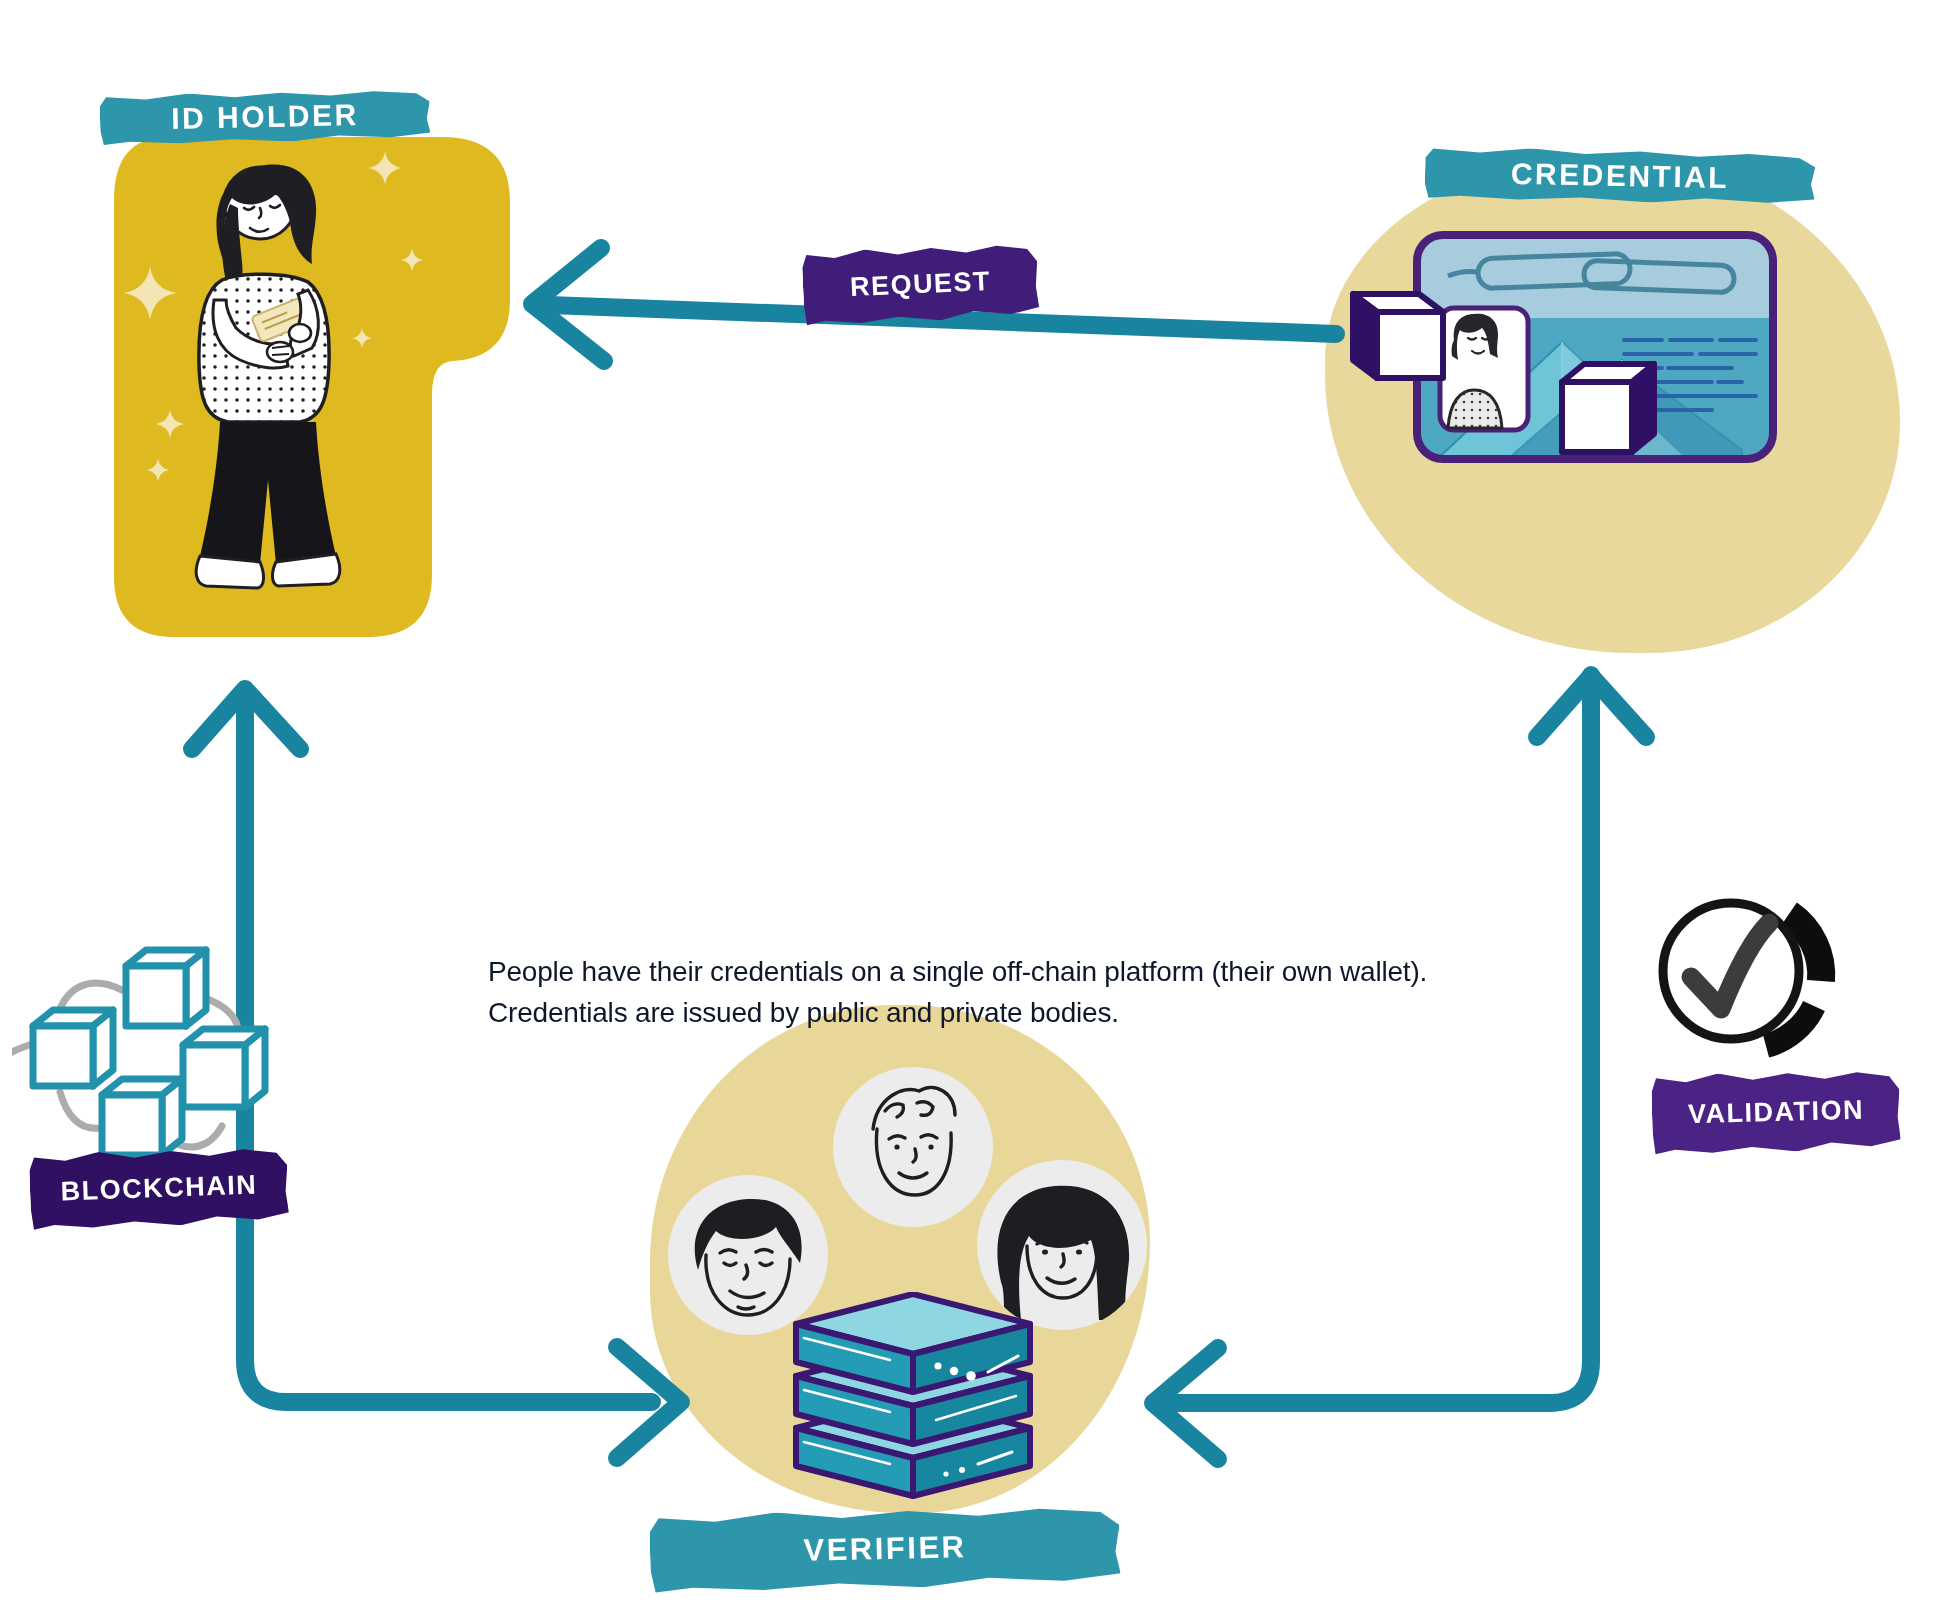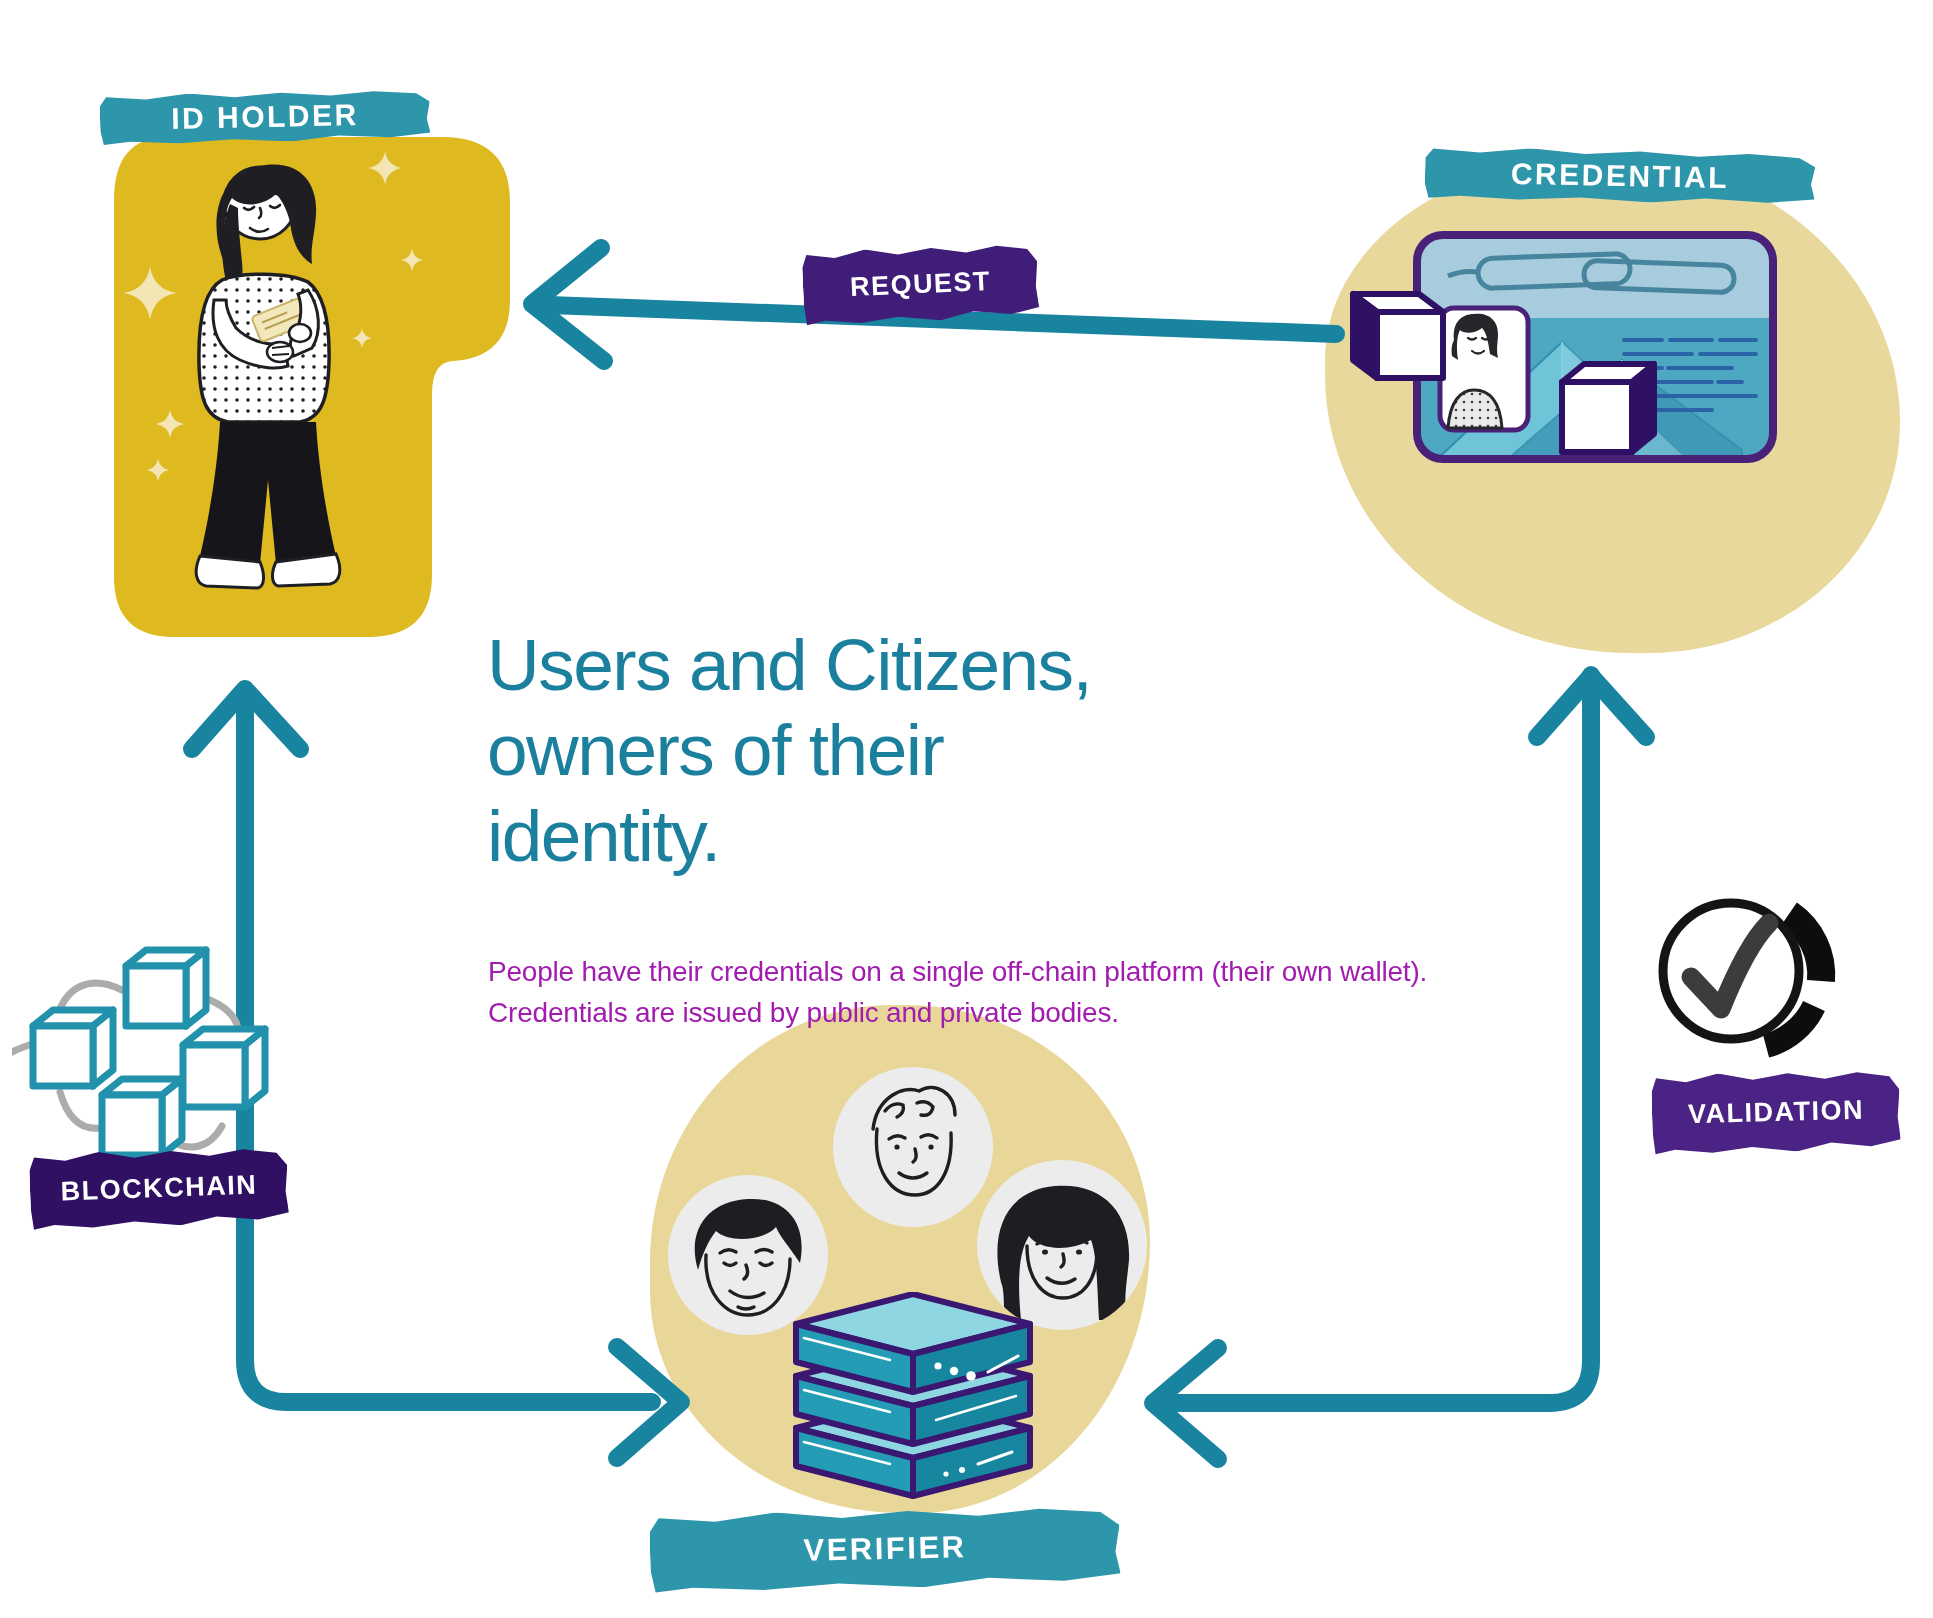--- a/index.html
+++ b/index.html
@@ -8,21 +8,21 @@
   .abs{position:absolute;}
   .banner{position:absolute;display:flex;align-items:center;justify-content:center;
           color:#ffffff;font-weight:700;
           clip-path:polygon(0% 22%, 2% 4%, 14% 10%, 27% 0%, 41% 9%, 55% 2%, 70% 10%, 83% 3%, 96% 9%, 100% 26%, 99% 60%, 100% 88%, 88% 96%, 72% 90%, 58% 100%, 40% 93%, 24% 99%, 9% 94%, 1% 99%, 0% 70%);}
   .banner-teal{background:#2E96AB;font-size:30px;letter-spacing:2.5px;}
   .banner-purple{font-size:27px;letter-spacing:1.5px;}
   .headline{position:absolute;left:487px;top:622px;width:780px;
             font-size:73px;line-height:1.17;letter-spacing:-1.5px;color:#1B7F9E;
             font-weight:400;white-space:pre-line;}
   .bodytext{position:absolute;left:488px;top:952px;width:955px;
-            font-size:28px;line-height:1.45;color:#a21caf;letter-spacing:-0.2px;}
+            font-size:28px;line-height:1.45;color:#0f172a;letter-spacing:-0.2px;}
   .blob{position:absolute;}
   .facecircle{position:absolute;border-radius:50%;background:#ECECEC;overflow:hidden;}
   svg{display:block;}
 </style>
 </head>
 <body>
 
 <div class="canvas">
 
   <svg class="blob" style="left:110px;top:120px;" width="410" height="530" viewBox="0 0 410 530">
@@ -161,23 +161,20 @@
 
     <path d="M 225,120 l22,-18 h70 l-22,18 Z" fill="#ffffff"></path>
     <path d="M 295,120 l22,-18 v70 l-22,18 Z" fill="#2E1065"></path>
     <rect x="225" y="120" width="70" height="70" fill="#ffffff"></rect>
   </svg>
 
   <div class="banner banner-purple" style="left:803px;top:247px;width:235px;height:74px;background:#3F1D78;transform:rotate(-2.5deg);">
     <span>REQUEST</span>
   </div>
 
-  <div class="headline">Users and Citizens,
-owners of their
-identity.</div>
   <div class="bodytext">People have their credentials on a single off-chain platform (their own wallet). Credentials are issued by public and private bodies.</div>
 
   <svg class="abs" style="left:12px;top:930px;" width="290" height="255" viewBox="0 0 290 255">
     <g fill="none" stroke="#ACACAC" stroke-width="7" stroke-linecap="round">
       <path d="M110,60 C78,44 52,56 44,92"></path>
       <path d="M198,70 C226,82 234,104 220,122"></path>
       <path d="M48,162 C56,190 70,200 88,198"></path>
       <path d="M156,208 C176,224 198,218 210,196"></path>
       <path d="M0,122 C8,118 14,116 20,114"></path>
     </g>

